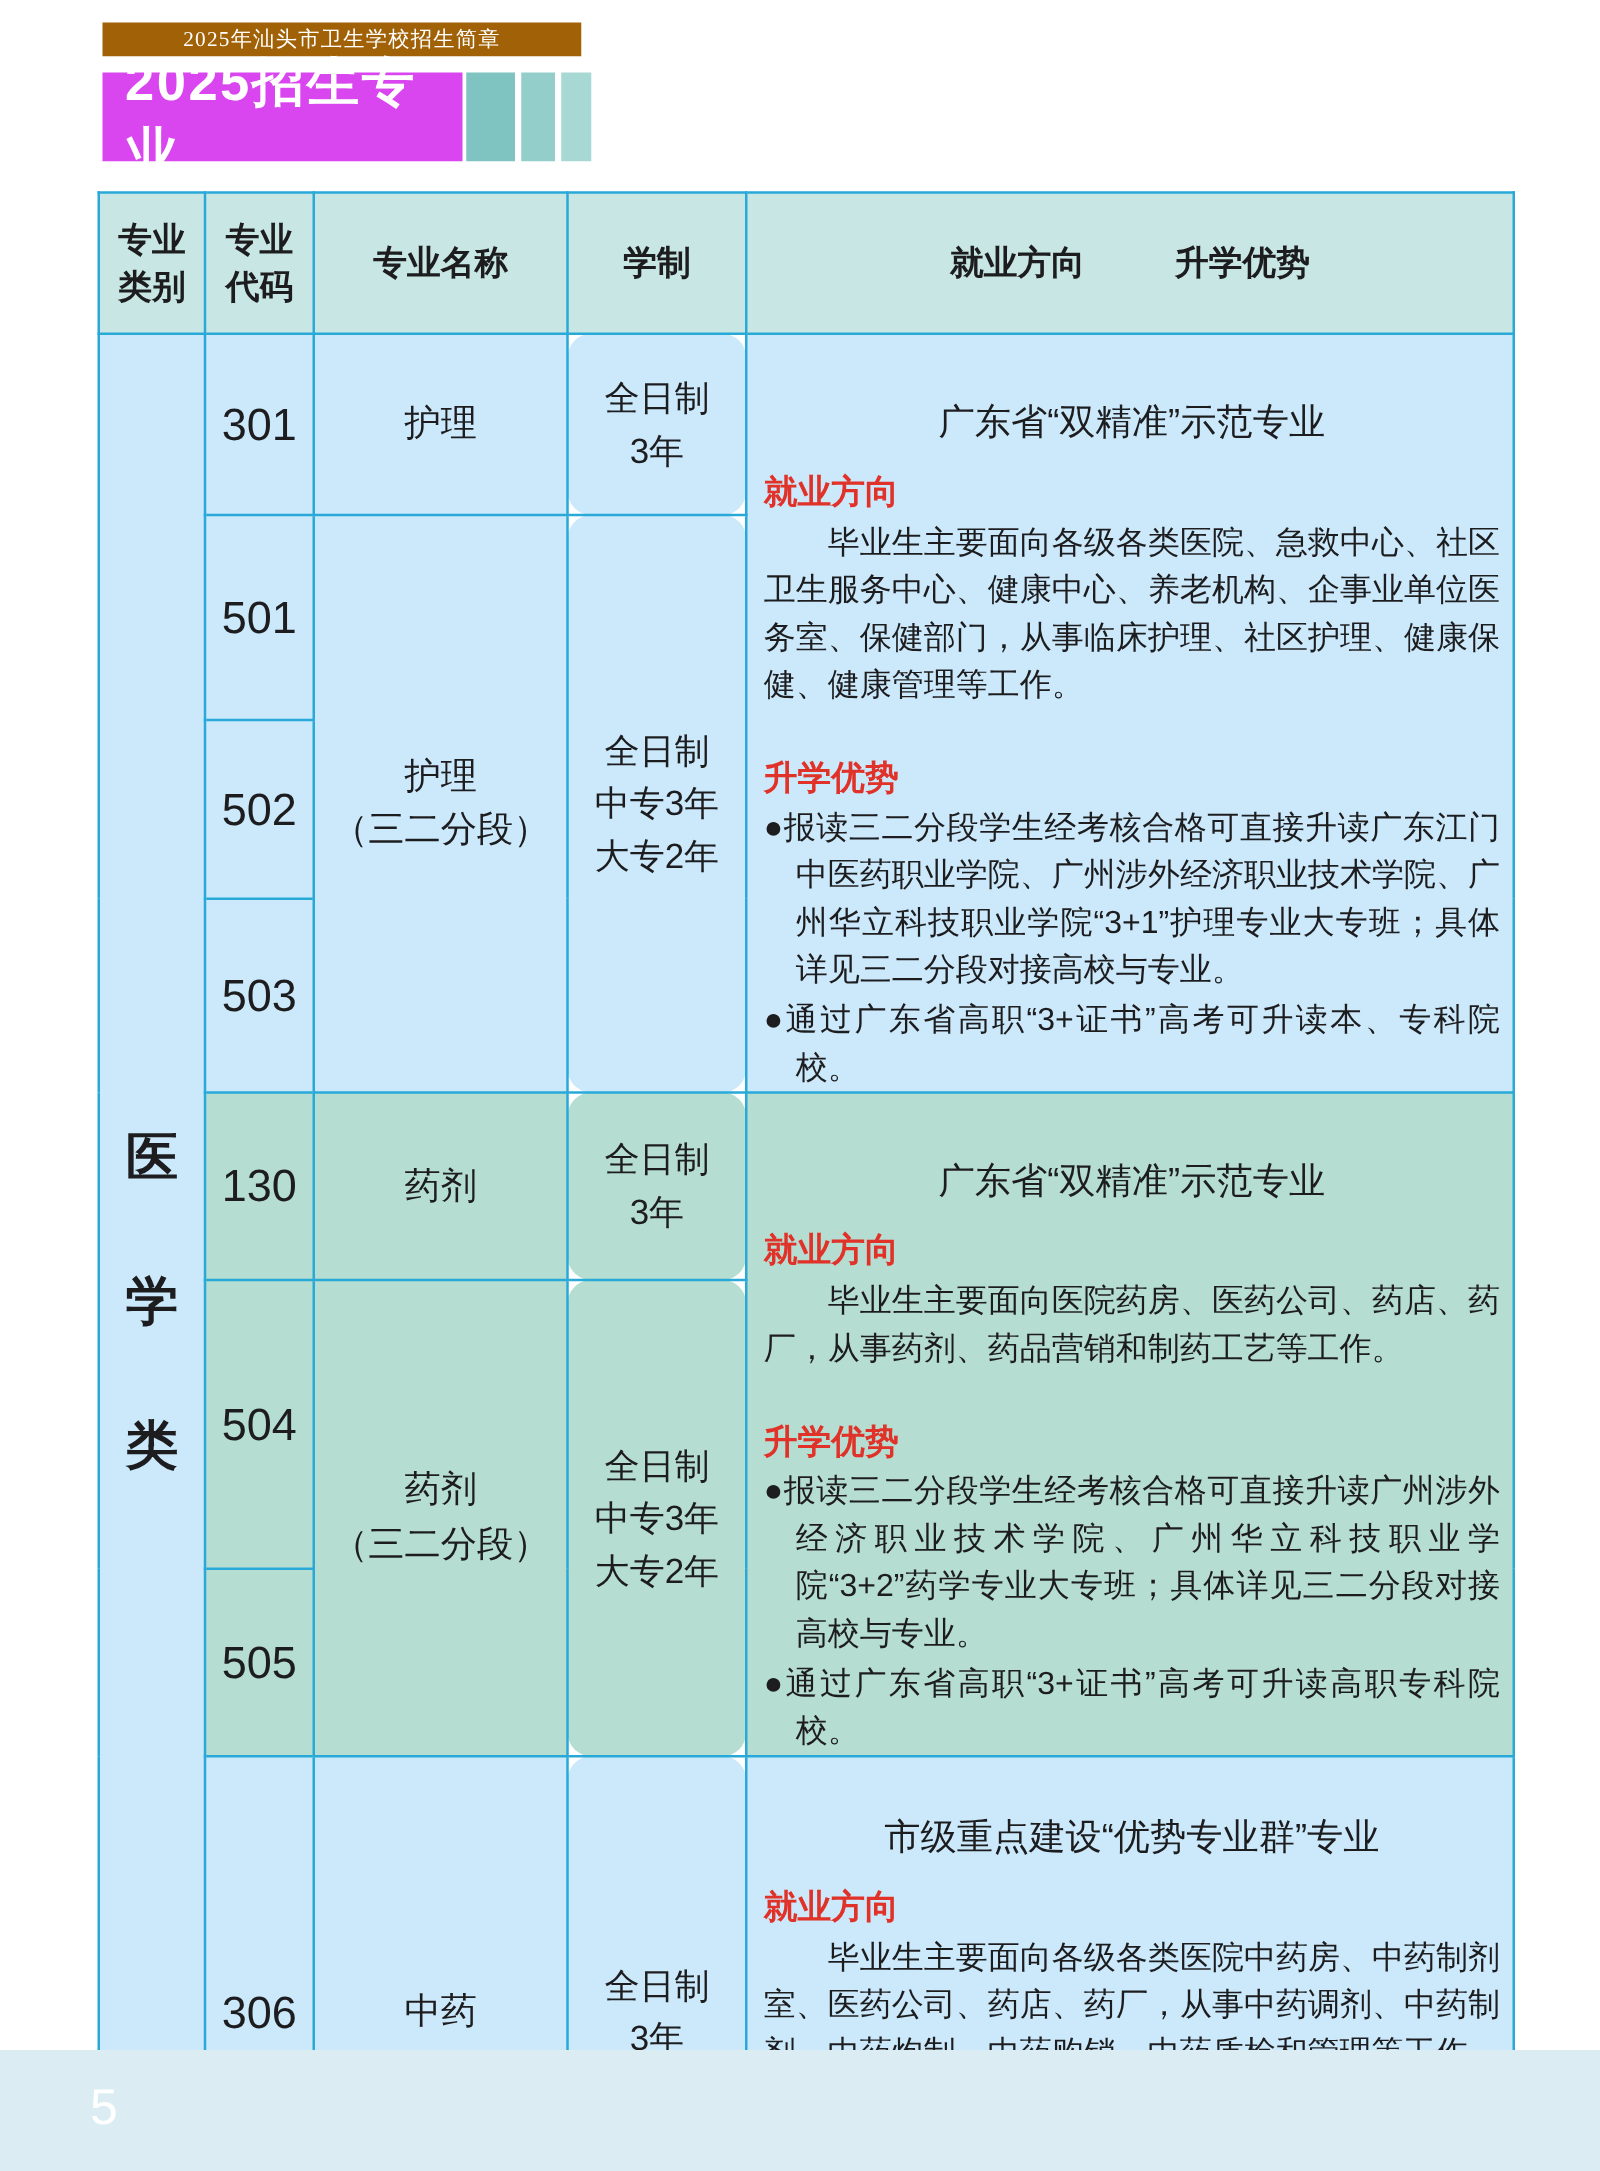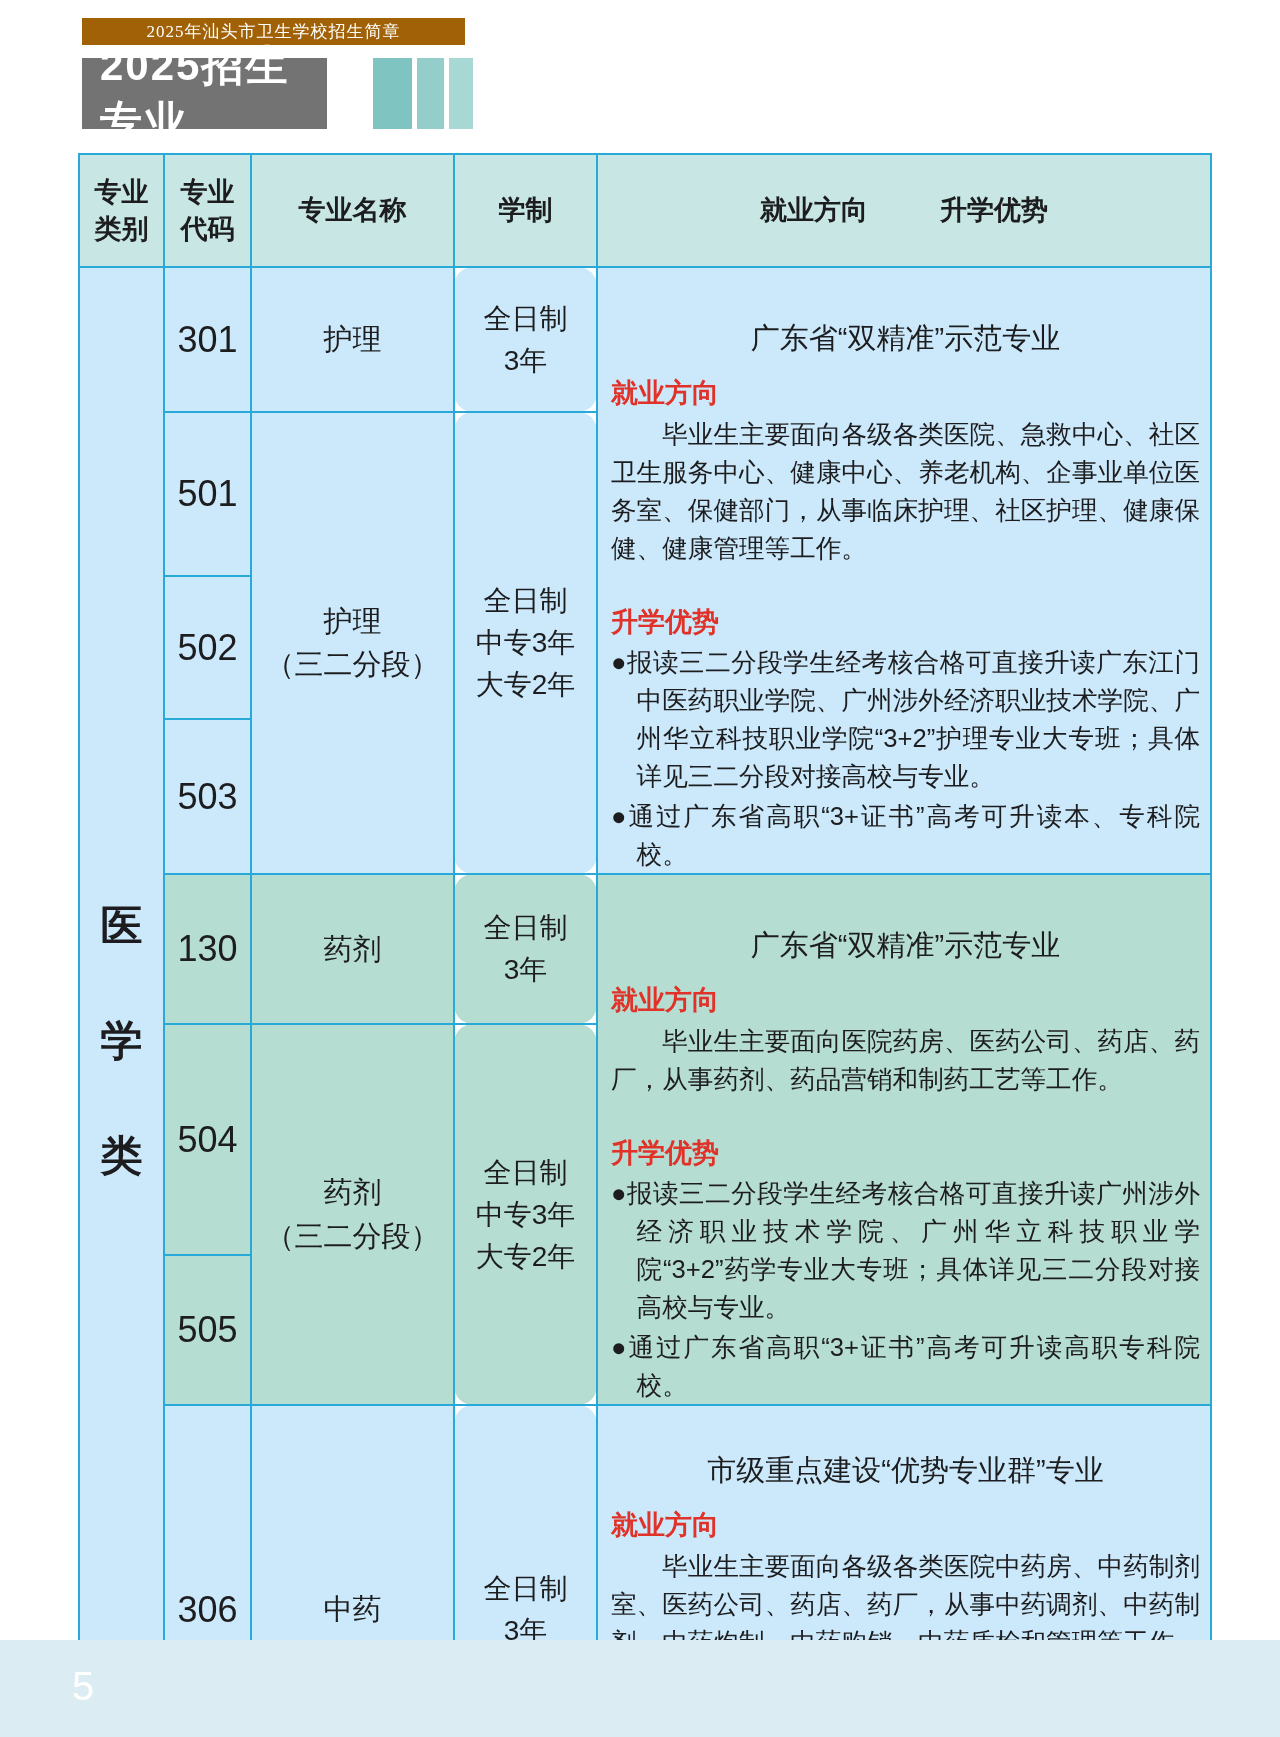--- a/index.html
+++ b/index.html
@@ -11,22 +11,22 @@
   
   .banner{
     position:absolute;left:82px;top:18px;width:383px;height:27px;
     background:#a16207;color:#ffffff;
     font-family:"Liberation Serif","DejaVu Serif",serif;
     font-size:17px;letter-spacing:1px;
     display:flex;align-items:center;justify-content:center;
   }
   
   .title-block{
-    position:absolute;left:82px;top:58px;width:245px;height:71px;
-    background:#737373;color:#ffffff;font-size:42px;font-weight:bold;
+    position:absolute;left:82px;top:58px;width:288px;height:71px;
+    background:#d946ef;color:#ffffff;font-size:42px;font-weight:bold;
     letter-spacing:2px;display:flex;align-items:center;
     padding-left:18px;box-sizing:border-box;
   }
   .sq{position:absolute;top:58px;height:71px;}
   .sq1{left:373px;width:39px;background:#7fc4c1;}
   .sq2{left:417px;width:27px;background:#94cecb;}
   .sq3{left:449px;width:24px;background:#a8d8d4;}
 
   
   table.programs{
@@ -103,21 +103,21 @@
 类</td>
     <td class="blue code">301</td>
     <td class="blue pname">护理</td>
     <td class="blue dur">全日制
 3年</td>
     <td class="blue info" rowspan="4">
       <div class="info-title">广东省“双精准”示范专业</div>
       <div class="red-head">就业方向</div>
       <div class="para">毕业生主要面向各级各类医院、急救中心、社区卫生服务中心、健康中心、养老机构、企事业单位医务室、保健部门，从事临床护理、社区护理、健康保健、健康管理等工作。</div>
       <div class="red-head second">升学优势</div>
-      <div class="bullet">●报读三二分段学生经考核合格可直接升读广东江门中医药职业学院、广州涉外经济职业技术学院、广州华立科技职业学院“3+2”护理专业大专班；具体详见三二分段对接高校与专业。</div>
+      <div class="bullet">●报读三二分段学生经考核合格可直接升读广东江门中医药职业学院、广州涉外经济职业技术学院、广州华立科技职业学院“3+1”护理专业大专班；具体详见三二分段对接高校与专业。</div>
       <div class="bullet">●通过广东省高职“3+证书”高考可升读本、专科院校。</div>
     </td>
   </tr>
   <tr style="height:147px">
     <td class="blue code">501</td>
     <td class="blue pname" rowspan="3">护理
 （三二分段）</td>
     <td class="blue dur" rowspan="3">全日制
 中专3年
 大专2年</td>

